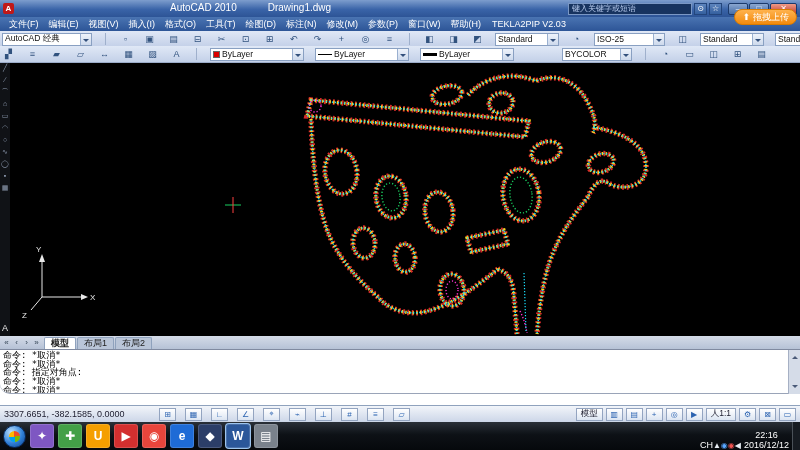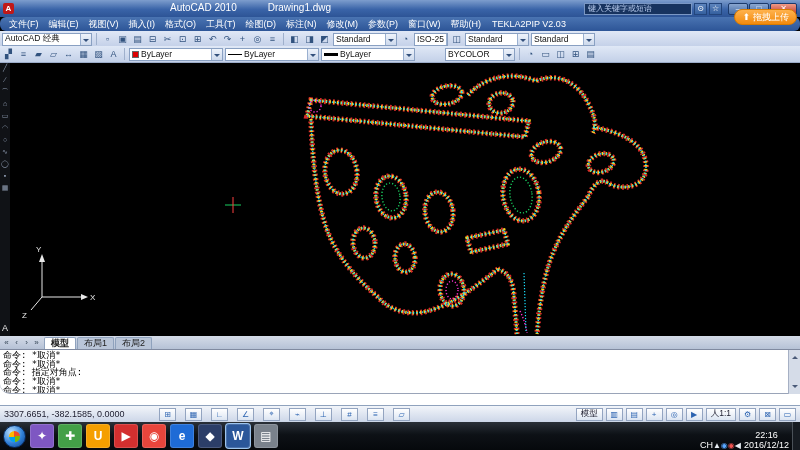--- a/index.html
+++ b/index.html
@@ -8,44 +8,44 @@
   #app { position:relative; width:800px; height:450px; background:#000; }
 
   
   .titlebar { position:absolute; top:0; left:0; right:0; height:17px;
     background:linear-gradient(#7d9dcd,#3a64a8 55%,#2d5496); display:flex; align-items:center;
     padding:0 3px; color:#fff; z-index:30; }
   .app-icon { width:11px; height:11px; background:#c01818; border-radius:2px; color:#fff;
     font-size:8px; font-weight:bold; display:flex; align-items:center; justify-content:center; flex:none; }
   .title-center { position:absolute; left:170px; top:2px; display:flex; gap:31px; font-size:10px; }
   .infocenter { margin-left:auto; display:flex; align-items:center; gap:2px; }
-  .search-input { width:108px; height:12px; background:#17335f; border:1px solid #7a97c4;
+  .search-input { width:124px; height:12px; background:#17335f; border:1px solid #7a97c4;
     color:#d7e4fa; font-size:8px; padding:0 3px; }
   .search-input::placeholder { color:#b9cdf0; }
   .ic-btn { width:13px; height:12px; background:linear-gradient(#5d84bd,#35609f);
     border:1px solid #23457c; color:#fff; font-size:8px; display:flex; align-items:center; justify-content:center; }
   .winbtns { display:flex; gap:1px; margin-left:4px; }
   .winbtn { width:20px; height:12px; border:1px solid #1c3a6b; border-radius:2px;
     background:linear-gradient(#8aa6d0,#466ea8); color:#fff; font-size:8px; line-height:10px; text-align:center; }
   .winbtn.close { background:linear-gradient(#ef9a86,#c0392b); width:27px; }
 
   .upload-badge { position:absolute; top:9px; right:3px; height:16px; z-index:40;
     background:linear-gradient(#ffb24d,#f28a0e); border:1px solid #d87b00; border-radius:8px;
     color:#fff; font-size:9px; display:flex; align-items:center; gap:3px; padding:0 7px; }
 
   
   .menubar { position:absolute; top:17px; left:0; right:0; height:14px;
     background:linear-gradient(#4a74b2,#2d5597); display:flex; align-items:center;
-    color:#fff; font-size:9px; padding-left:4px; z-index:20;border-radius:6px; }
+    color:#fff; font-size:9px; padding-left:4px; z-index:20; }
   .menu-item { padding:0 5px; height:100%; display:flex; align-items:center; white-space:nowrap; }
   .menu-plugin { margin-left:6px; white-space:nowrap; }
 
   
   .tb { position:absolute; left:0; right:0; background:linear-gradient(#e0e8f6,#c3d0e8);
-    border-bottom:1px solid #9cacc9; display:flex; align-items:center; gap:2px; padding:8px 2px;
+    border-bottom:1px solid #9cacc9; display:flex; align-items:center; gap:11px; padding:8px 2px;
     font-size:9px; overflow:hidden; z-index:10; }
   .tb1 { top:31px; height:15px; }
   .tb2 { top:46px; height:15px; }
   .tool-icon { width:13px; height:13px; display:flex; align-items:center; justify-content:center;
     font-size:9px; color:#31527e; flex:none; }
   .tb-sep { width:1px; height:12px; background:#9fb0cc; margin:0 2px; flex:none; }
   .combo { height:13px; background:#fff; border:1px solid #89a0c2; display:flex; align-items:center;
     font-size:8.5px; color:#111; padding-left:2px; gap:2px; overflow:hidden; white-space:nowrap; flex:none; }
   .combo .caret { width:11px; height:100%; margin-left:auto; background:linear-gradient(#eef3fb,#cdd9ec);
     border-left:1px solid #9ab0d0; position:relative; flex:none; }
@@ -177,21 +177,21 @@
     <div class="tool-icon">≡</div>
     <div class="tb-sep"></div>
     <div class="tool-icon">◧</div>
     <div class="tool-icon">◨</div>
     <div class="tool-icon">◩</div>
     <div class="combo" style="width:64px">
       <span>Standard</span>
       <span class="caret"></span>
     </div>
     <div class="tool-icon">◔</div>
-    <div class="combo" style="width:34px">
+    <div class="combo" style="width:71px">
       <span>ISO-25</span>
       <span class="caret"></span>
     </div>
     <div class="tool-icon">◫</div>
     <div class="combo" style="width:64px">
       <span>Standard</span>
       <span class="caret"></span>
     </div>
     <div class="combo" style="width:64px">
       <span>Standard</span>

